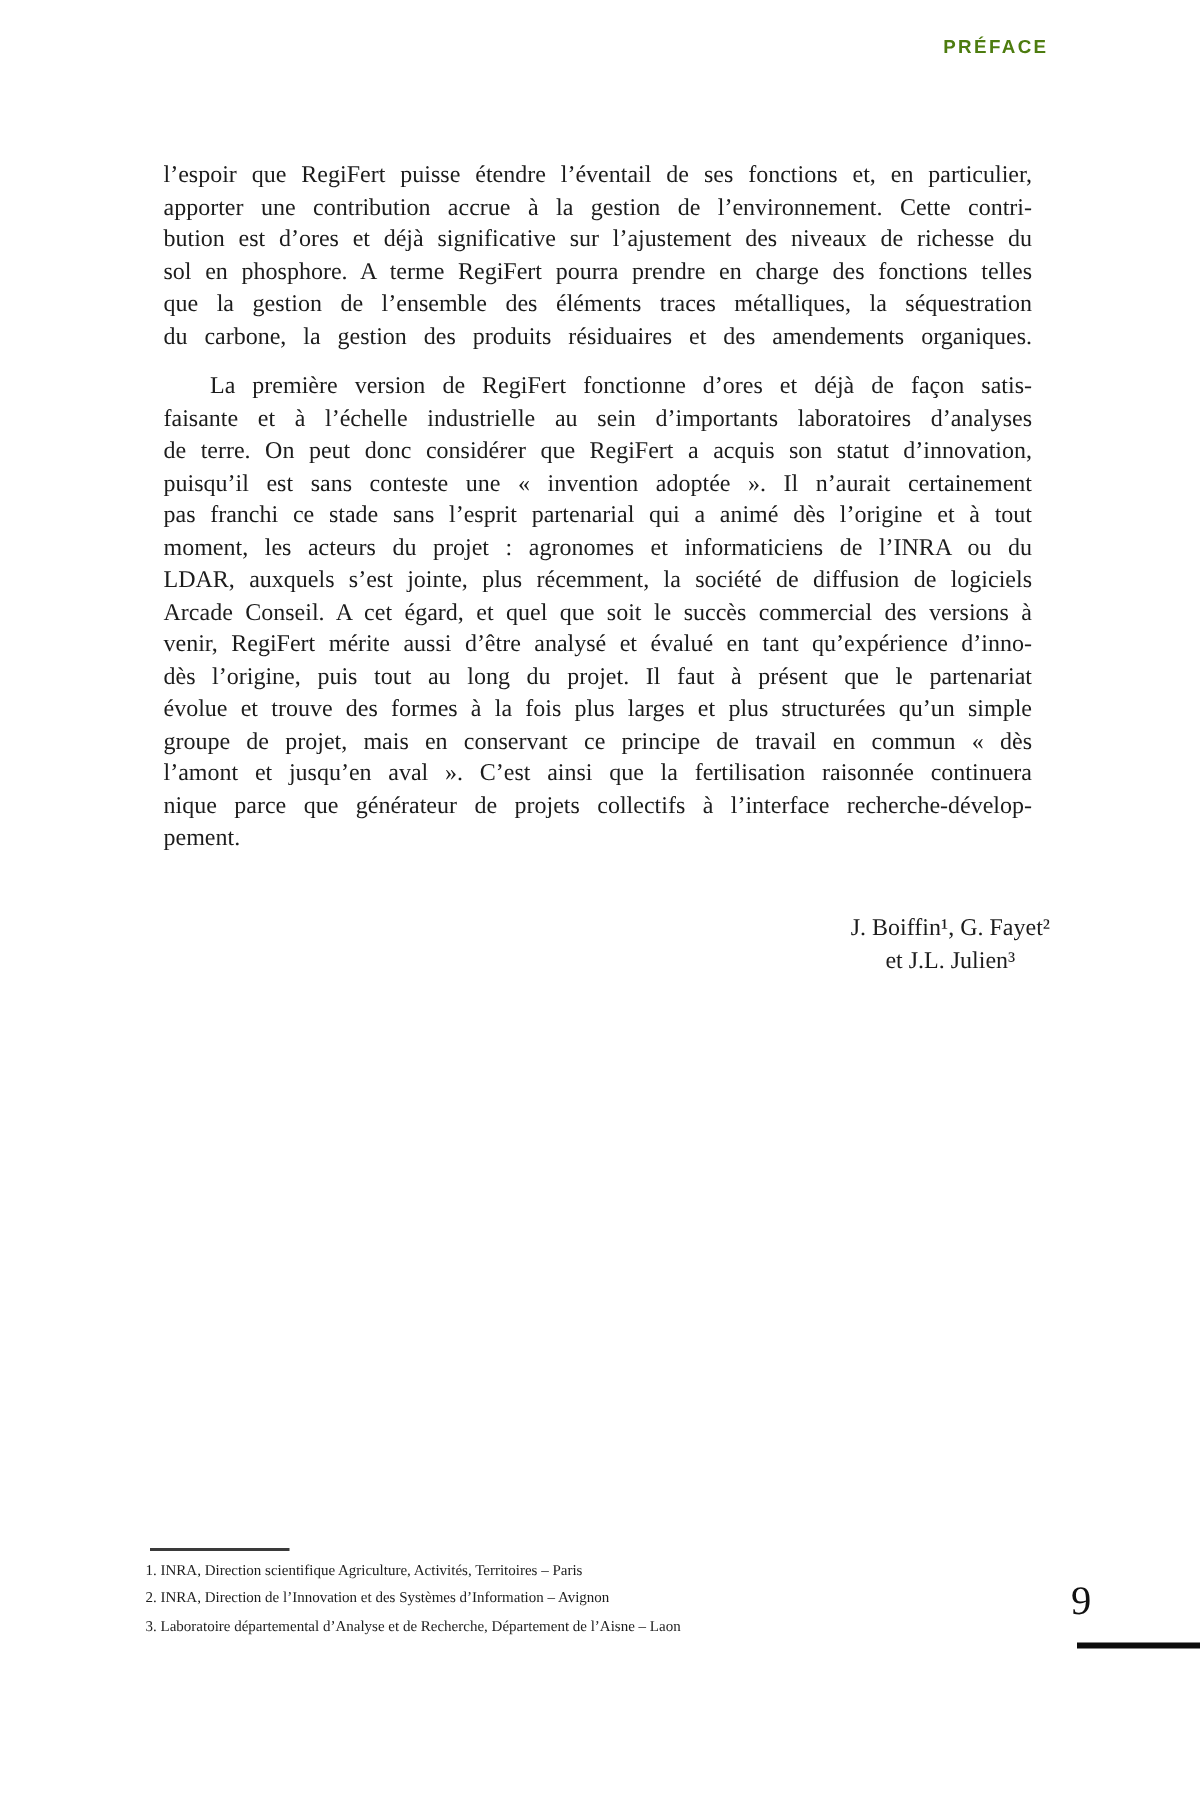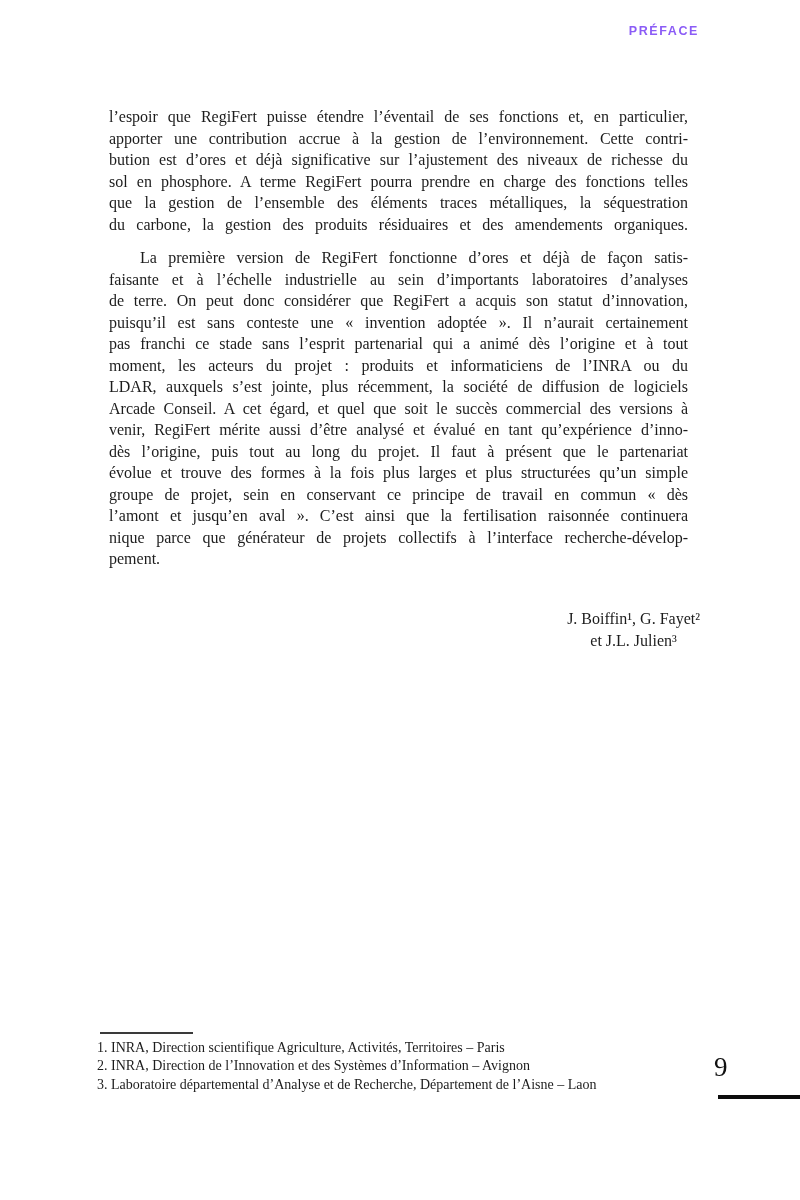--- a/index.html
+++ b/index.html
@@ -17,21 +17,21 @@
     overflow: hidden;
   }
   .running-head {
     position: absolute;
     top: 24px;
     right: 101px;
     font-family: "Liberation Sans", "DejaVu Sans", sans-serif;
     font-weight: bold;
     font-size: 12.5px;
     letter-spacing: 1.6px;
-    color: #8b5cf6;
+    color: #4d7c0f;
   }
   .body-text {
     position: absolute;
     left: 97px;
     top: 94px;
     width: 603px;
     font-size: 16px;
     line-height: 21.5px;
   }
   .para { margin: 12px; }
@@ -62,21 +62,21 @@
     top: 1032px;
     width: 93px;
     height: 2px;
     background: #3a3a3a;
   }
   .footnotes {
     position: absolute;
     left: 97px;
     top: 1039px;
     width: 560px;
-    font-size: 14px;
+    font-size: 10px;
     line-height: 18.3px;
   }
   .page-number {
     position: absolute;
     left: 714px;
     top: 1052px;
     font-size: 27px;
     line-height: 30px;
     color: #111111;
   }
@@ -104,27 +104,27 @@
       <div class="line">sol en phosphore. A terme RegiFert pourra prendre en charge des fonctions telles</div>
       <div class="line">que la gestion de l’ensemble des éléments traces métalliques, la séquestration</div>
       <div class="line">du carbone, la gestion des produits résiduaires et des amendements organiques.</div>
     </div>
     <div class="para">
       <div class="line indent">La première version de RegiFert fonctionne d’ores et déjà de façon satis-</div>
       <div class="line">faisante et à l’échelle industrielle au sein d’importants laboratoires d’analyses</div>
       <div class="line">de terre. On peut donc considérer que RegiFert a acquis son statut d’innovation,</div>
       <div class="line">puisqu’il est sans conteste une « invention adoptée ». Il n’aurait certainement</div>
       <div class="line">pas franchi ce stade sans l’esprit partenarial qui a animé dès l’origine et à tout</div>
-      <div class="line">moment, les acteurs du projet : produits et informaticiens de l’INRA ou du</div>
+      <div class="line">moment, les acteurs du projet : agronomes et informaticiens de l’INRA ou du</div>
       <div class="line">LDAR, auxquels s’est jointe, plus récemment, la société de diffusion de logiciels</div>
       <div class="line">Arcade Conseil. A cet égard, et quel que soit le succès commercial des versions à</div>
       <div class="line">venir, RegiFert mérite aussi d’être analysé et évalué en tant qu’expérience d’inno-</div>
       <div class="line">dès l’origine, puis tout au long du projet. Il faut à présent que le partenariat</div>
       <div class="line">évolue et trouve des formes à la fois plus larges et plus structurées qu’un simple</div>
-      <div class="line">groupe de projet, sein en conservant ce principe de travail en commun « dès</div>
+      <div class="line">groupe de projet, mais en conservant ce principe de travail en commun « dès</div>
       <div class="line">l’amont et jusqu’en aval ». C’est ainsi que la fertilisation raisonnée continuera</div>
       <div class="line">nique parce que générateur de projets collectifs à l’interface recherche-dévelop-</div>
       <div class="line last">pement.</div>
     </div>
   </div>
 
   <div class="signature">
     <div>J. Boiffin¹, G. Fayet²</div>
     <div>et J.L. Julien³</div>
   </div>

